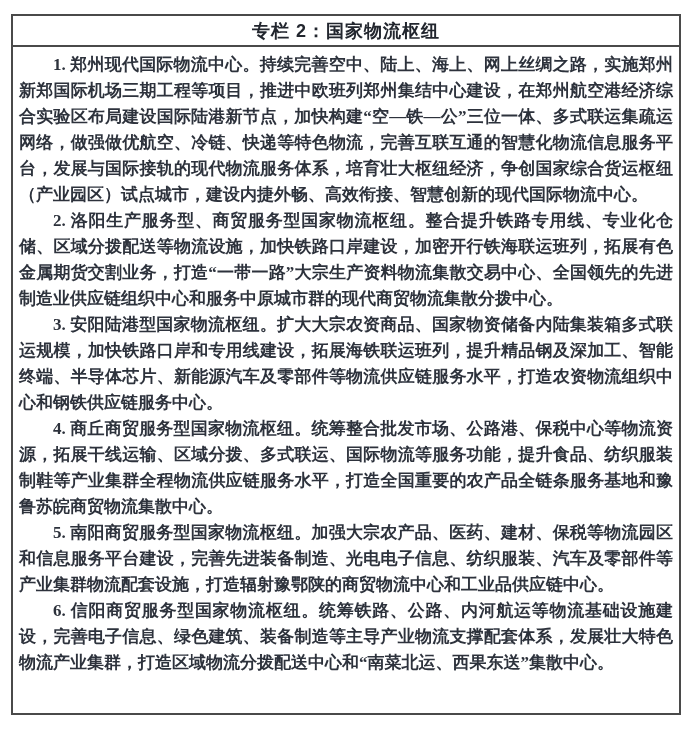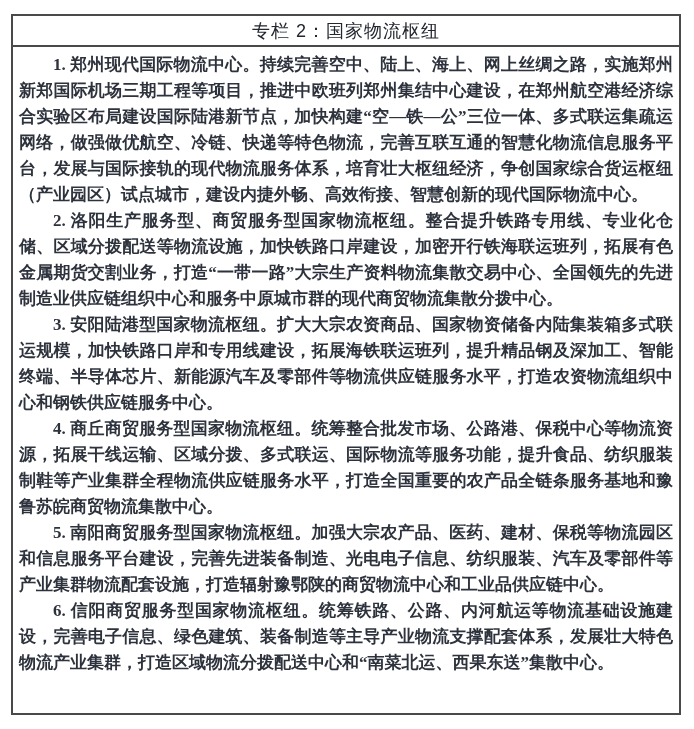--- a/index.html
+++ b/index.html
@@ -24,21 +24,21 @@
     border: 2px solid #4a4a4a;
     background: #ffffff;
   }
   .panel-title {
     height: 31px;
     border-bottom: 2px solid #4a4a4a;
     display: flex;
     align-items: center;
     justify-content: center;
     font-family: "Liberation Sans", "DejaVu Sans", sans-serif;
-    font-weight: normal;
+    font-weight: bold;
     font-size: 18px;
     color: #22262e;
     letter-spacing: 1px;
   }
   .panel-body {
     padding: 5px 6px 0 6px;
   }
   .panel-body p {
     margin: 0;
     text-indent: 2em;

